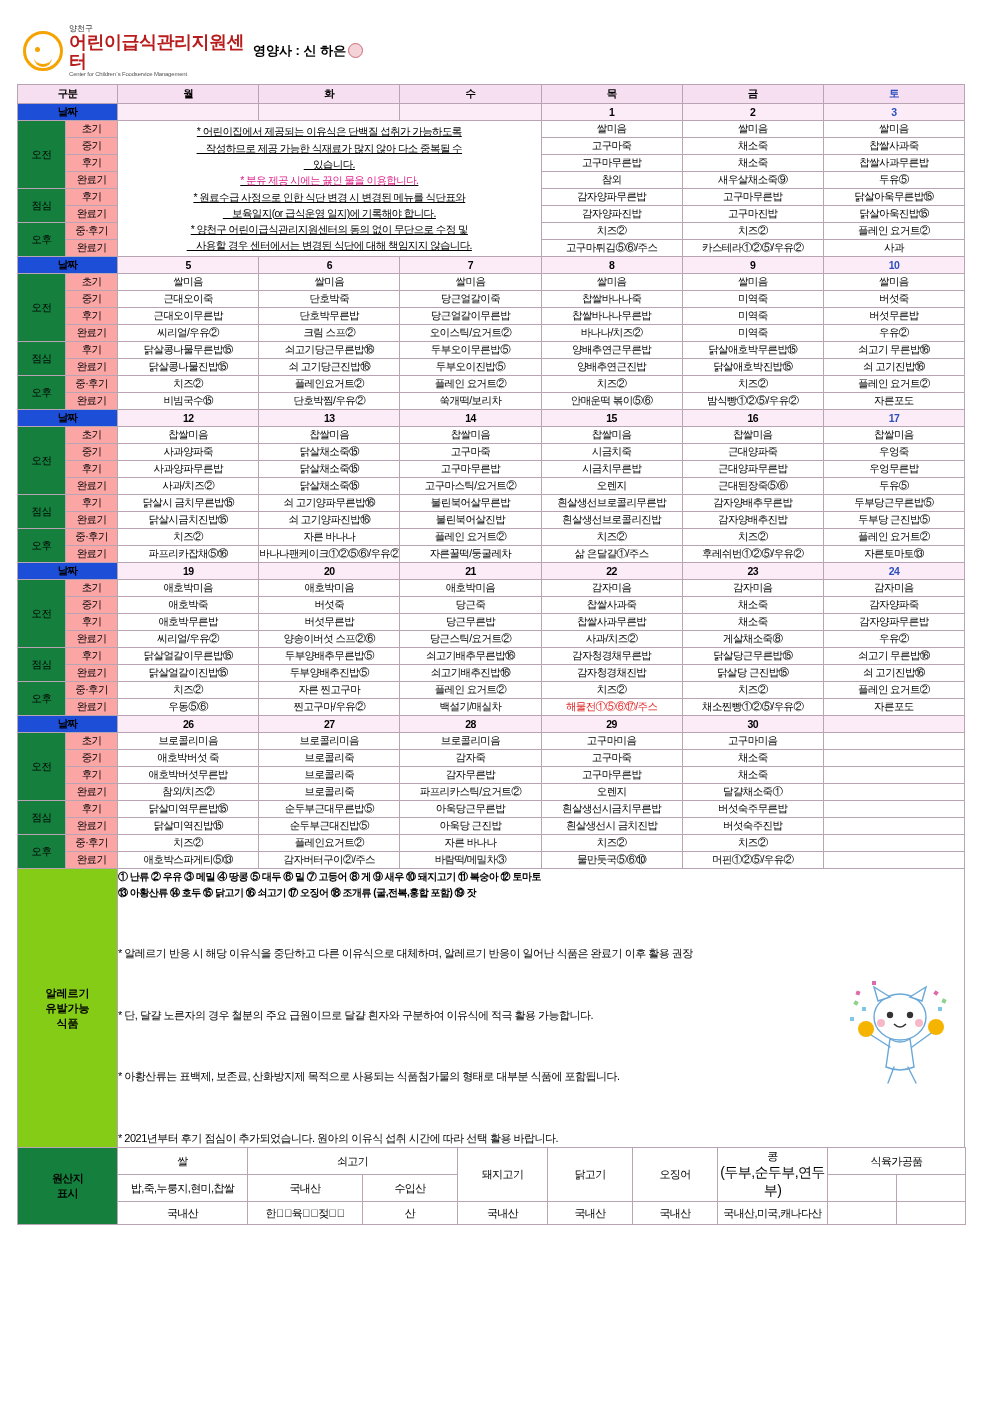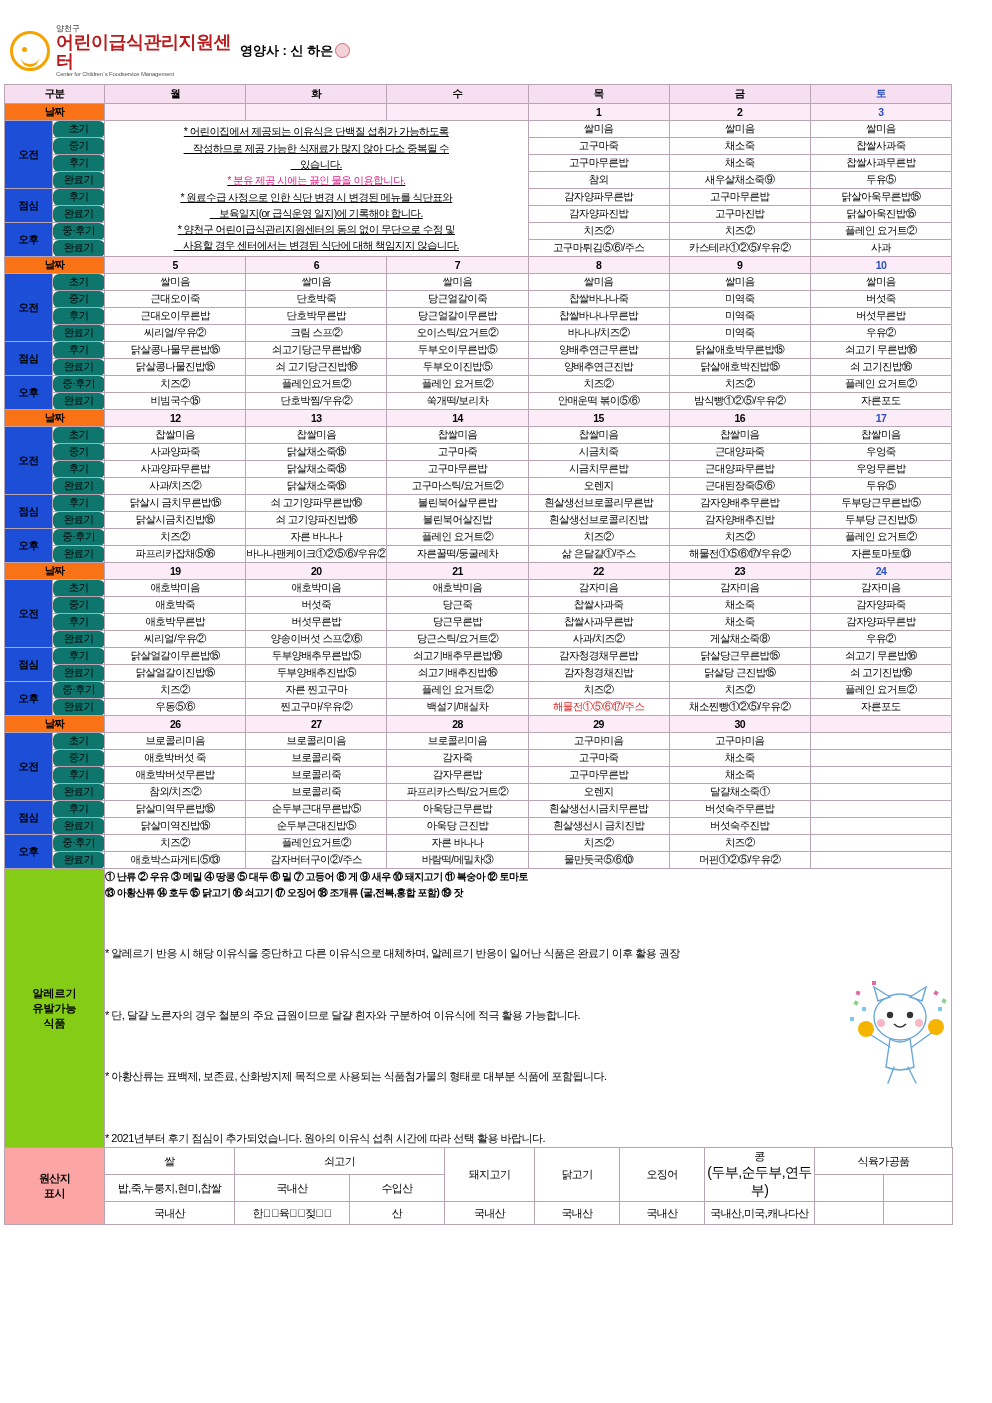--- a/index.html
+++ b/index.html
@@ -4,21 +4,21 @@
 <style>
   * { box-sizing: border-box; }
   body {
     margin: 0;
     width: 992px;
     height: 1403px;
     background: #ffffff;
     font-family: "Liberation Sans", sans-serif;
     color: #000;
   }
-  .page { width: 992px; height: 1403px; padding: 18px 4px; position: relative; }
+  .page { width: 992px; height: 1403px; padding: 18px 17px; position: relative; }
 
   
   .header { display: flex; align-items: center; height: 66px; padding: 0 6px; }
   .logo { display: flex; align-items: center; width: 230px; }
   .logo-mark {
     width: 40px; height: 40px; border-radius: 50%;
     border: 3px solid #f5a300; position: relative; flex: 0 0 auto;
     background: #fff;
   }
   .logo-mark:before {
@@ -55,24 +55,24 @@
     letter-spacing: -0.6px;
     white-space: nowrap;
     overflow: hidden;
   }
   .col-a { width: 48px; }
   .col-b { width: 52px; }
   .col-day { width: 141px; }
 
   .hdr { background: #f6dff0; font-weight: bold; font-size: 12px; height: 19px; }
   .daterow td { background: #fbecf7; font-weight: bold; font-size: 12.5px; height: 19px; }
-  .daterow td.lbl { background: #f97316; }
+  .daterow td.lbl { background: #1d4ed8; }
   .sat { color: #2b4fbf; }
-  .meal-lbl { background: #1d4ed8; font-weight: bold; font-size: 11.5px; }
-  .stage { background: #0f766e; font-size: 10.5px; border-radius: 6px; }
+  .meal-lbl { background: #15803d; font-weight: normal; font-size: 11.5px; }
+  .stage { background: #fca5a5; font-size: 10.5px; }
   .notes {
     text-align: left;
     padding: 4px 8px;
     font-size: 11.5px;
     line-height: 1.55;
     letter-spacing: -0.4px;
     vertical-align: middle;
     white-space: normal;
     text-decoration: underline;
   }
@@ -86,21 +86,21 @@
     width: 100px; text-align: center; font-weight: bold; font-size: 12px;
     background: #84cc16; line-height: 1.35; margin-top: 18px;
   }
   .allergy-body { padding: 5px 8px; line-height: 1.6; letter-spacing: -0.5px; }
   .allergy-body .nums { font-size: 10px; font-weight: bold; }
   .allergy-body .note { font-size: 11px; margin-top: 44px; }
 
   
   table.origin { border-collapse: collapse; width: 948px; table-layout: fixed; margin-top: -1px; }
   table.origin td { border: 1px solid #b9a4b4; font-size: 11px; text-align: center; padding: 1px 0; height: 23px; letter-spacing: -0.6px; }
-  .origin-lbl { width: 100px; font-weight: bold; font-size: 13px; background: #fca5a5; }
+  .origin-lbl { width: 100px; font-weight: bold; font-size: 13px; background: #15803d; }
   .origin-sub { font-size: 14px; }
 
   
   .mascot { position: absolute; right: 34px; bottom: 318px; width: 120px; height: 108px; }
 </style>
 </head>
 <body>
 
 <div class="page">
 
@@ -367,21 +367,21 @@
           <td class="">치즈②</td>
           <td class="">치즈②</td>
           <td class="">플레인 요거트②</td>
         </tr>
         <tr>
           <td class="stage">완료기</td>
           <td class="">파프리카잡채⑤⑯</td>
           <td class="">바나나팬케이크①②⑤⑥/우유②</td>
           <td class="">자른꿀떡/둥굴레차</td>
           <td class="">삶 은달걀①/주스</td>
-          <td class="">해물전①⑤⑥⑰/우유②</td>
+          <td class="">후레쉬번①②⑤/우유②</td>
           <td class="">자른토마토⑬</td>
         </tr>
         <tr class="daterow">
           <td colspan="2" class="lbl">날짜</td>
           <td class="">19</td>
           <td class="">20</td>
           <td class="">21</td>
           <td class="">22</td>
           <td class="">23</td>
           <td class="sat">24</td>

